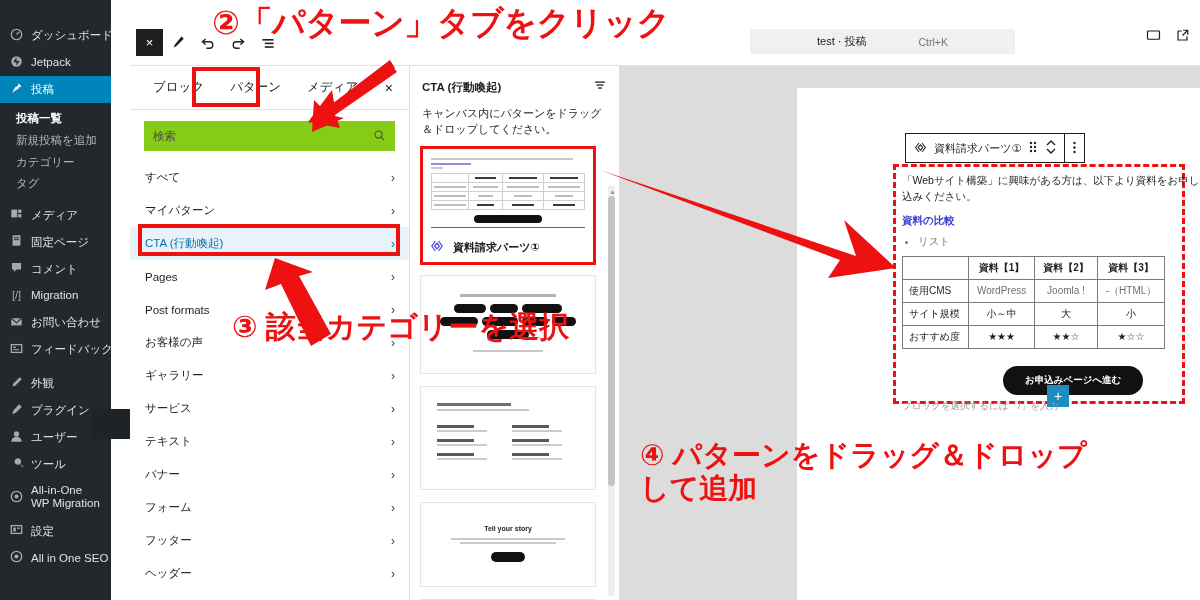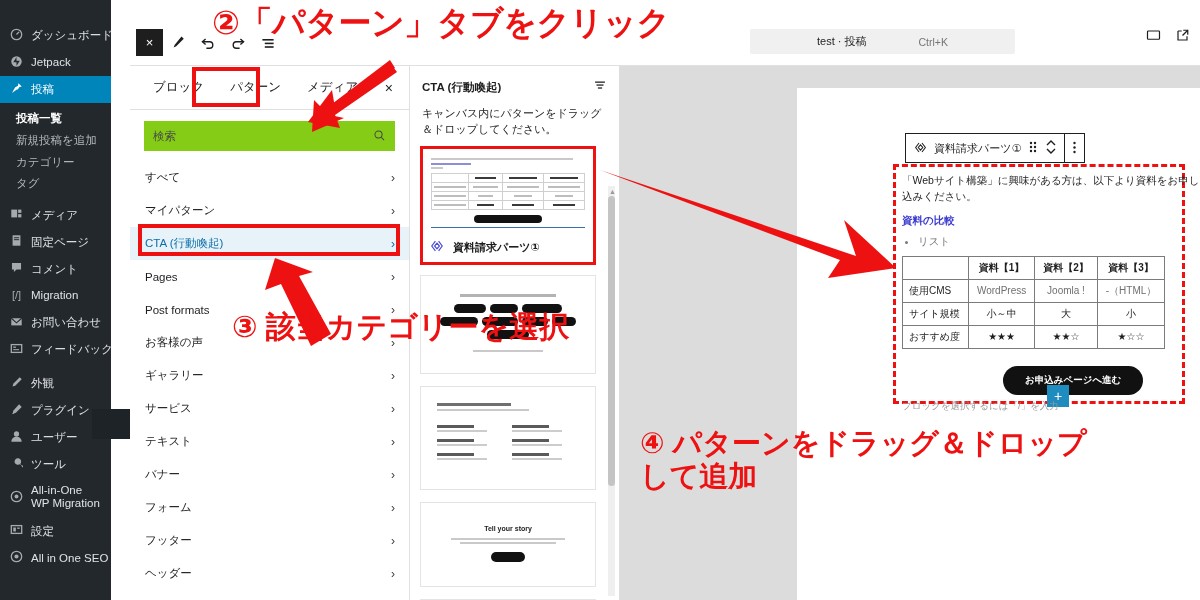--- a/index.html
+++ b/index.html
@@ -274,21 +274,21 @@
   .anno {
     position: absolute;
     color: #ee1111;
     font-weight: bold;
     font-family: "Liberation Sans", "DejaVu Sans", sans-serif;
     line-height: 1.15;
     white-space: pre-line;
   }
   .anno-2 { left: 212px; top: 4px; font-size: 33px; letter-spacing: -0.5px; }
   .anno-3 { left: 232px; top: 310px; font-size: 30px; }
-  .anno-4 { left: 640px; top: 427px; font-size: 29px; }
+  .anno-4 { left: 640px; top: 439px; font-size: 29px; }
   .hl-box {
     position: absolute; border: 4px solid #ee1111;
   }
   .hl-tab { left: 192px; top: 67px; width: 68px; height: 40px; }
   .hl-cat { left: 138px; top: 224px; width: 262px; height: 32px; }
   svg.arrow { position: absolute; overflow: visible; }
 </style>
 </head>
 <body>
 

